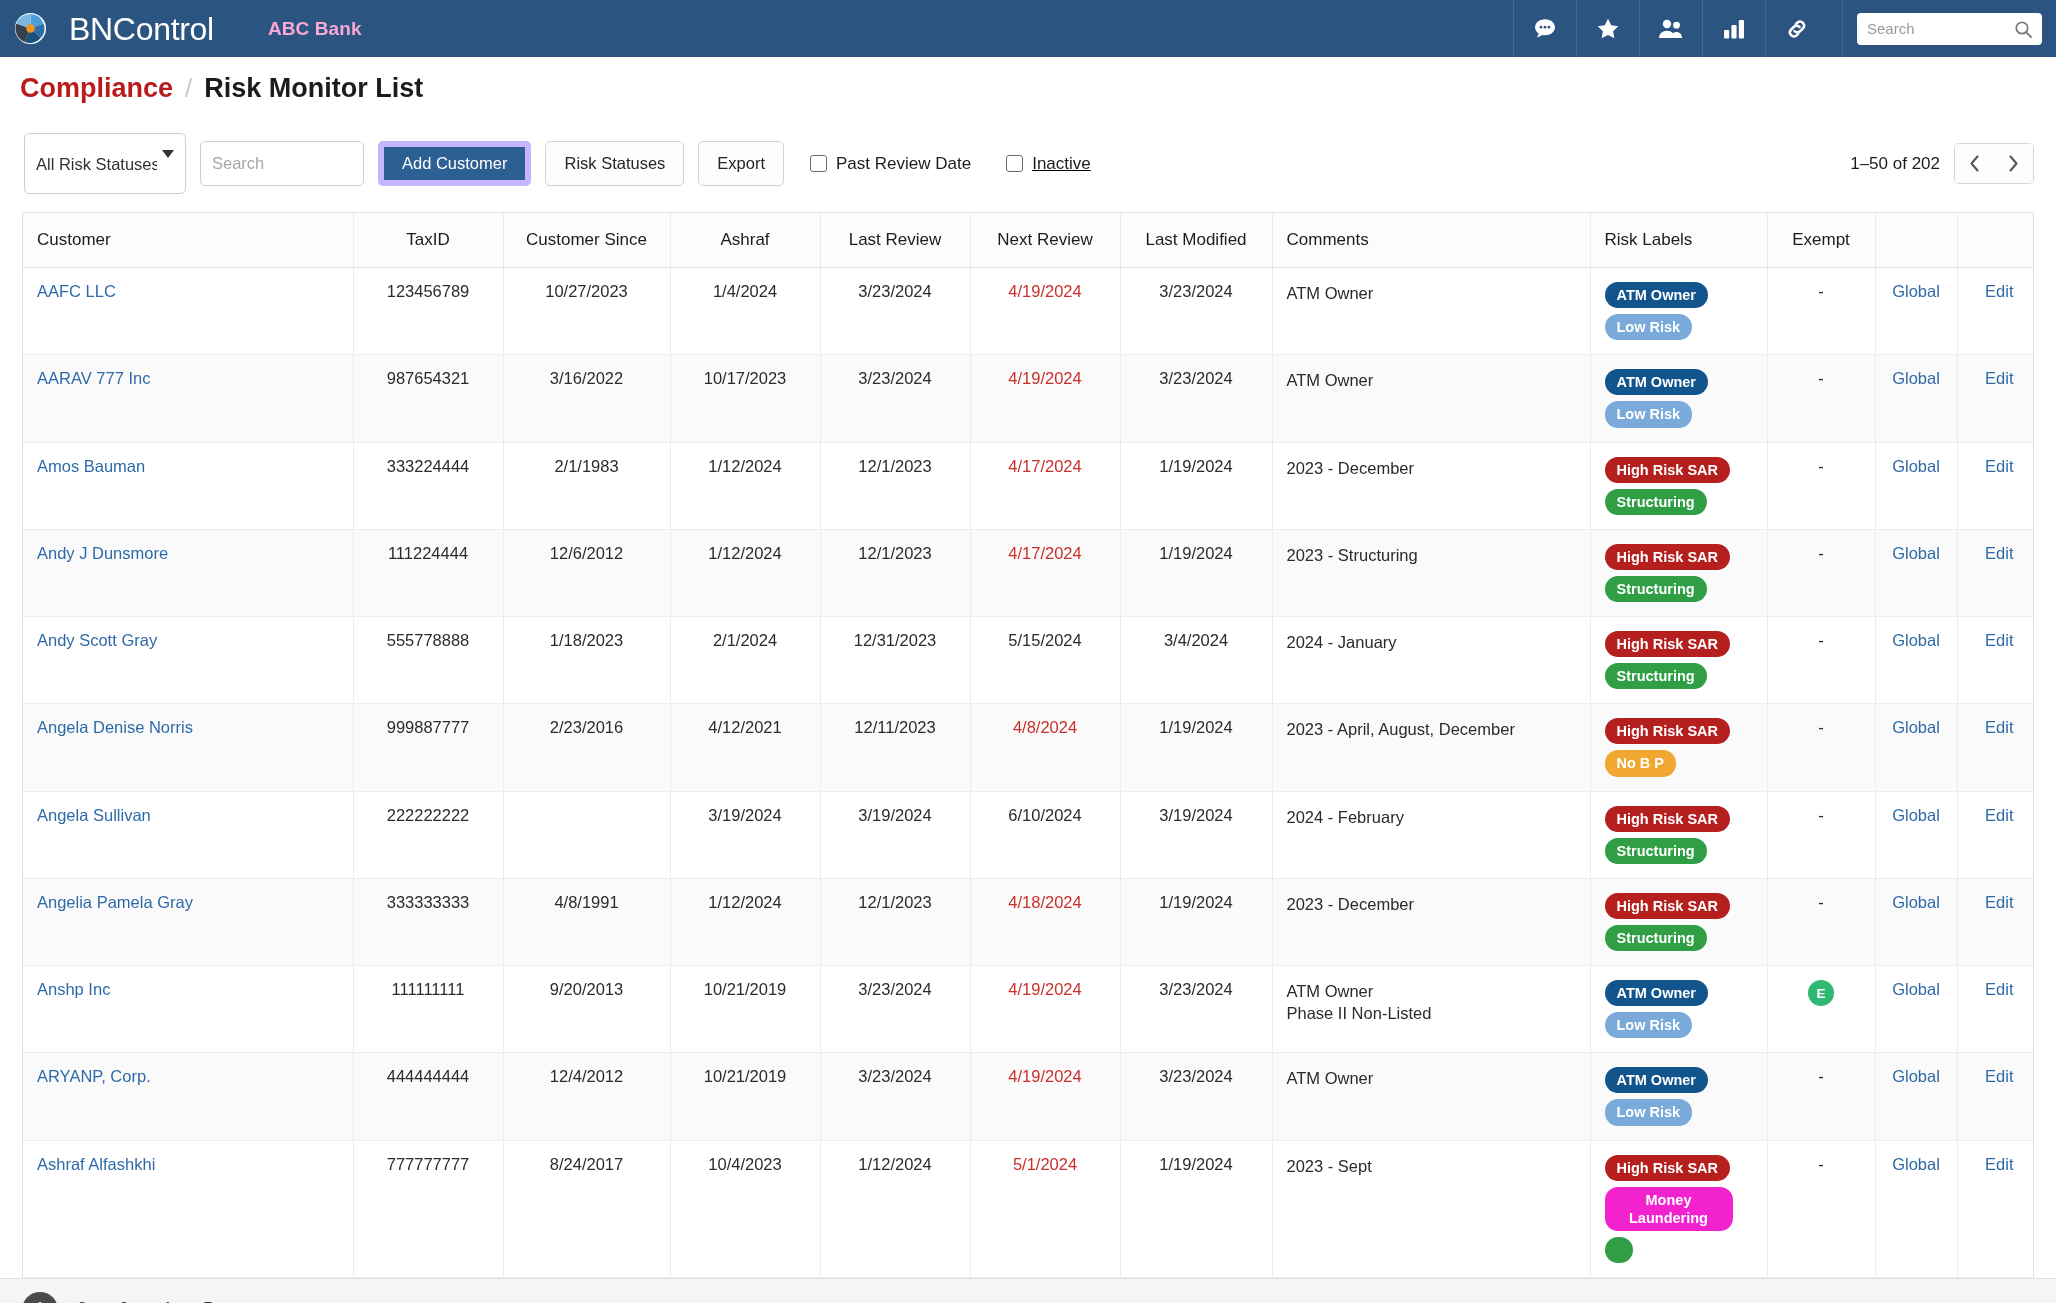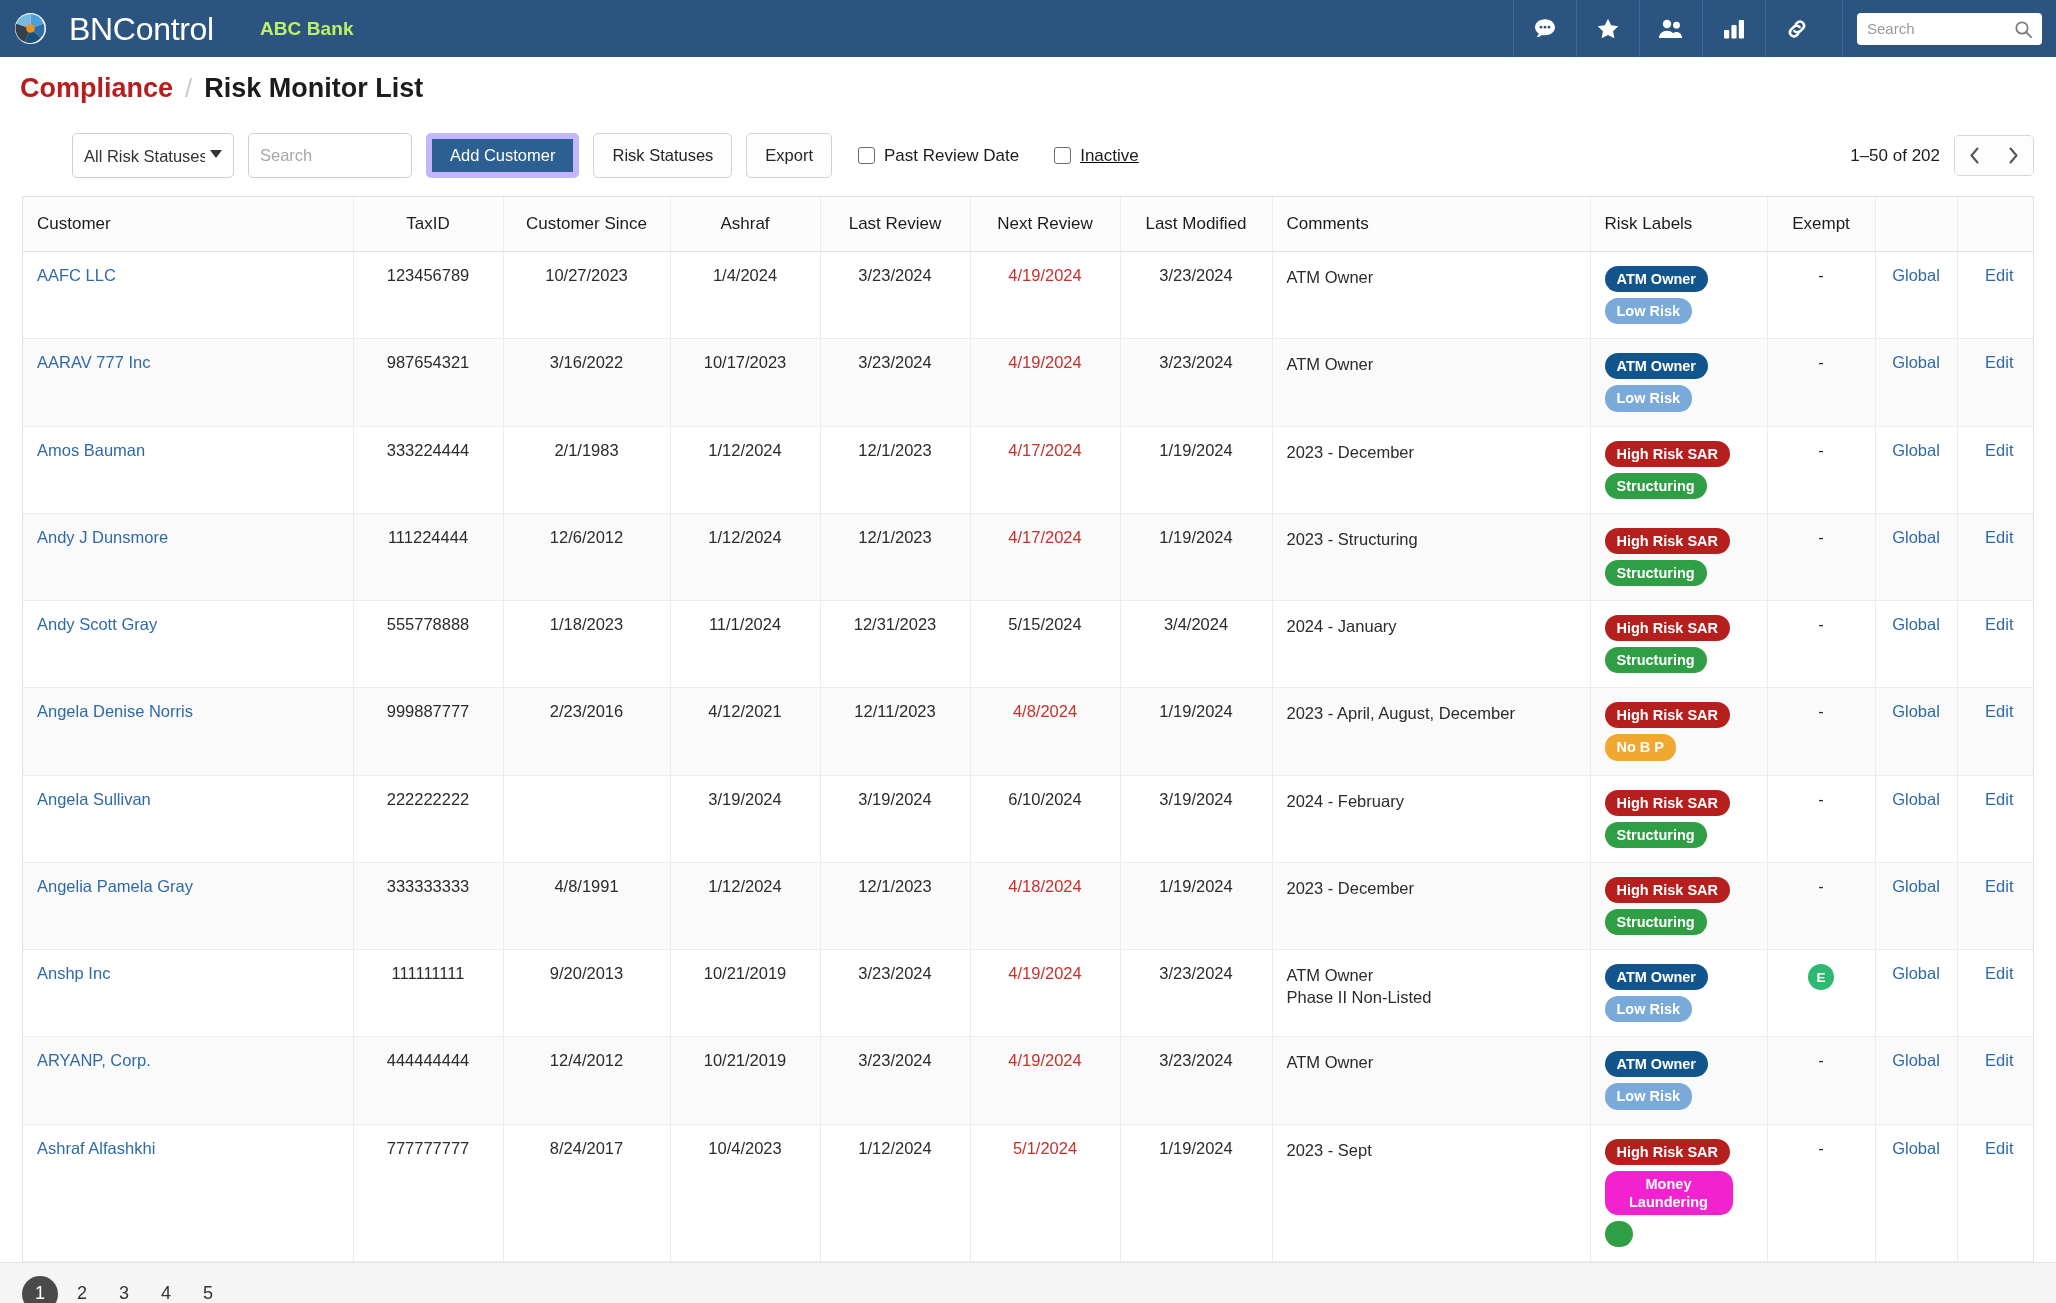--- a/index.html
+++ b/index.html
@@ -28,24 +28,24 @@
   }
   .brand-logo { width: 33px; height: 33px; flex: 0 0 33px; }
   .brand-name {
     color: #ffffff;
     font-size: 32px;
     font-weight: 400;
     letter-spacing: -0.3px;
     line-height: 1;
   }
   .brand-sub {
-    color: #bef264;
+    color: #f9a8d4;
     font-size: 19px;
     font-weight: bold;
-    margin-left: 24px;
+    margin-left: 32px;
     letter-spacing: 0.1px;
   }
   .nav-right {
     margin-left: auto;
     display: flex;
     align-items: center;
     height: 57px;
   }
   .nav-icon {
     width: 63px;
@@ -118,22 +118,21 @@
   
   .toolbar {
     display: flex;
     align-items: center;
     padding: 14px 22px 18px 24px;
     gap: 14px;
   }
   .select-wrap {
     position: relative;
     width: 162px;
-    height: 45px;
-    margin-left: 48px;
+    height: 61px;
   }
   .select-wrap select {
     appearance: none;
     -webkit-appearance: none;
     width: 100%;
     height: 100%;
     border: 1px solid #cfcfcf;
     border-radius: 5px;
     background: #fff;
     font-size: 16.5px;
@@ -566,21 +565,21 @@
             </span>
           </td>
           <td class="c"><span>-</span></td>
           <td class="c"><a class="act-link">Global</a></td>
           <td class="c"><a class="act-link">Edit</a></td>
         </tr>
         <tr>
           <td><a class="cust-link">Andy Scott Gray</a></td>
           <td class="c">555778888</td>
           <td class="c">1/18/2023</td>
-          <td class="c">11/1/2024</td>
+          <td class="c">2/1/2024</td>
           <td class="c">12/31/2023</td>
           <td class="c"><span class="">5/15/2024</span></td>
           <td class="c">3/4/2024</td>
           <td>
             <span class="comment-line">2024 - January</span>
           </td>
           <td>
             <span class="labels">
               <span class="badge" style="background:#b5201e">High Risk SAR</span>
               <span class="badge" style="background:#2f9e44">Structuring</span>

